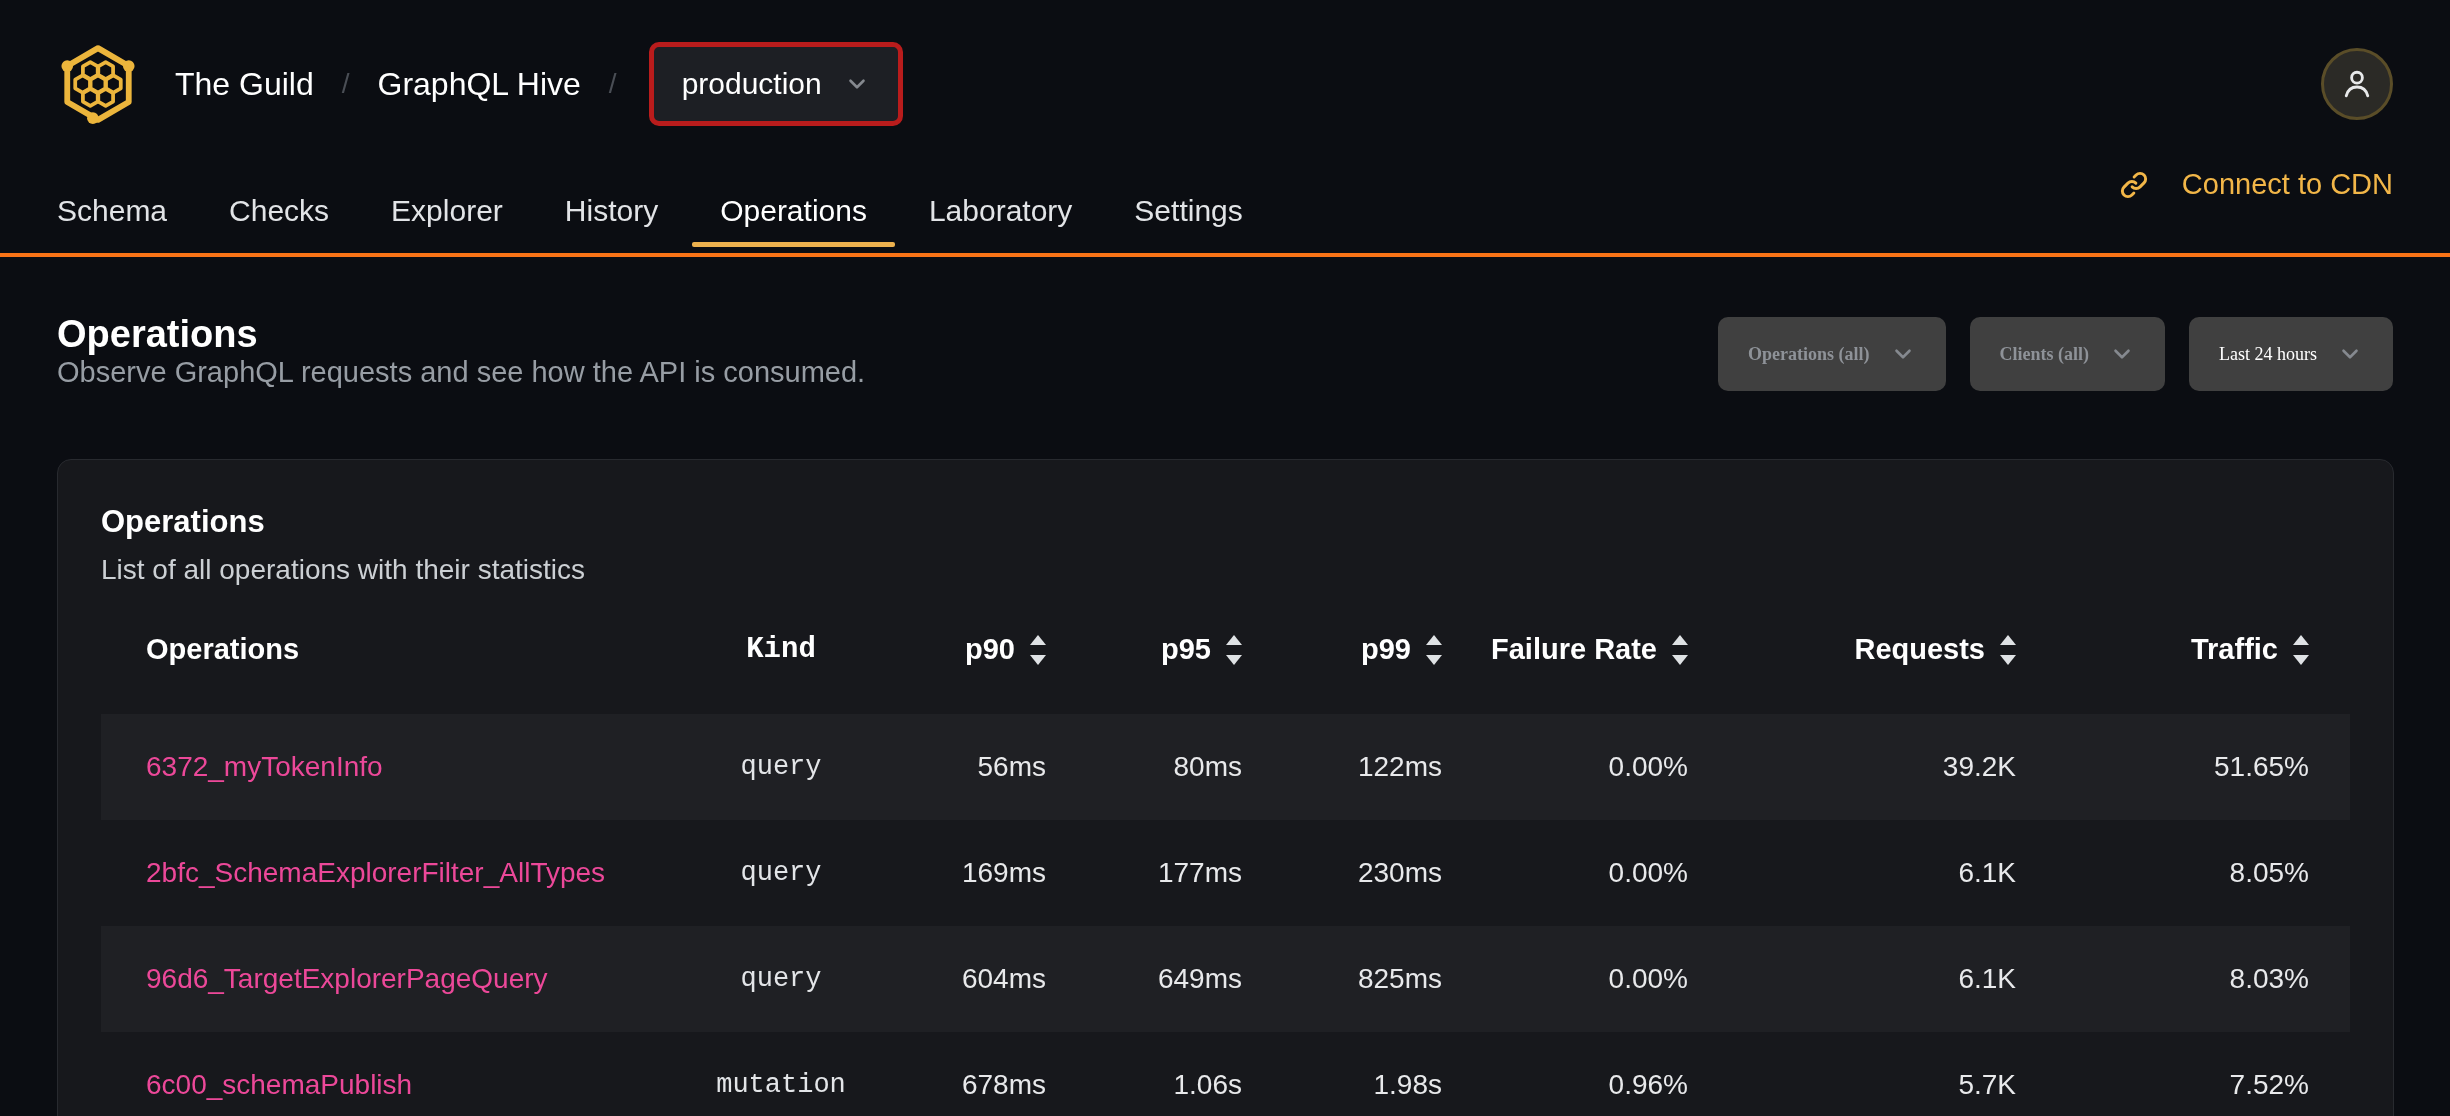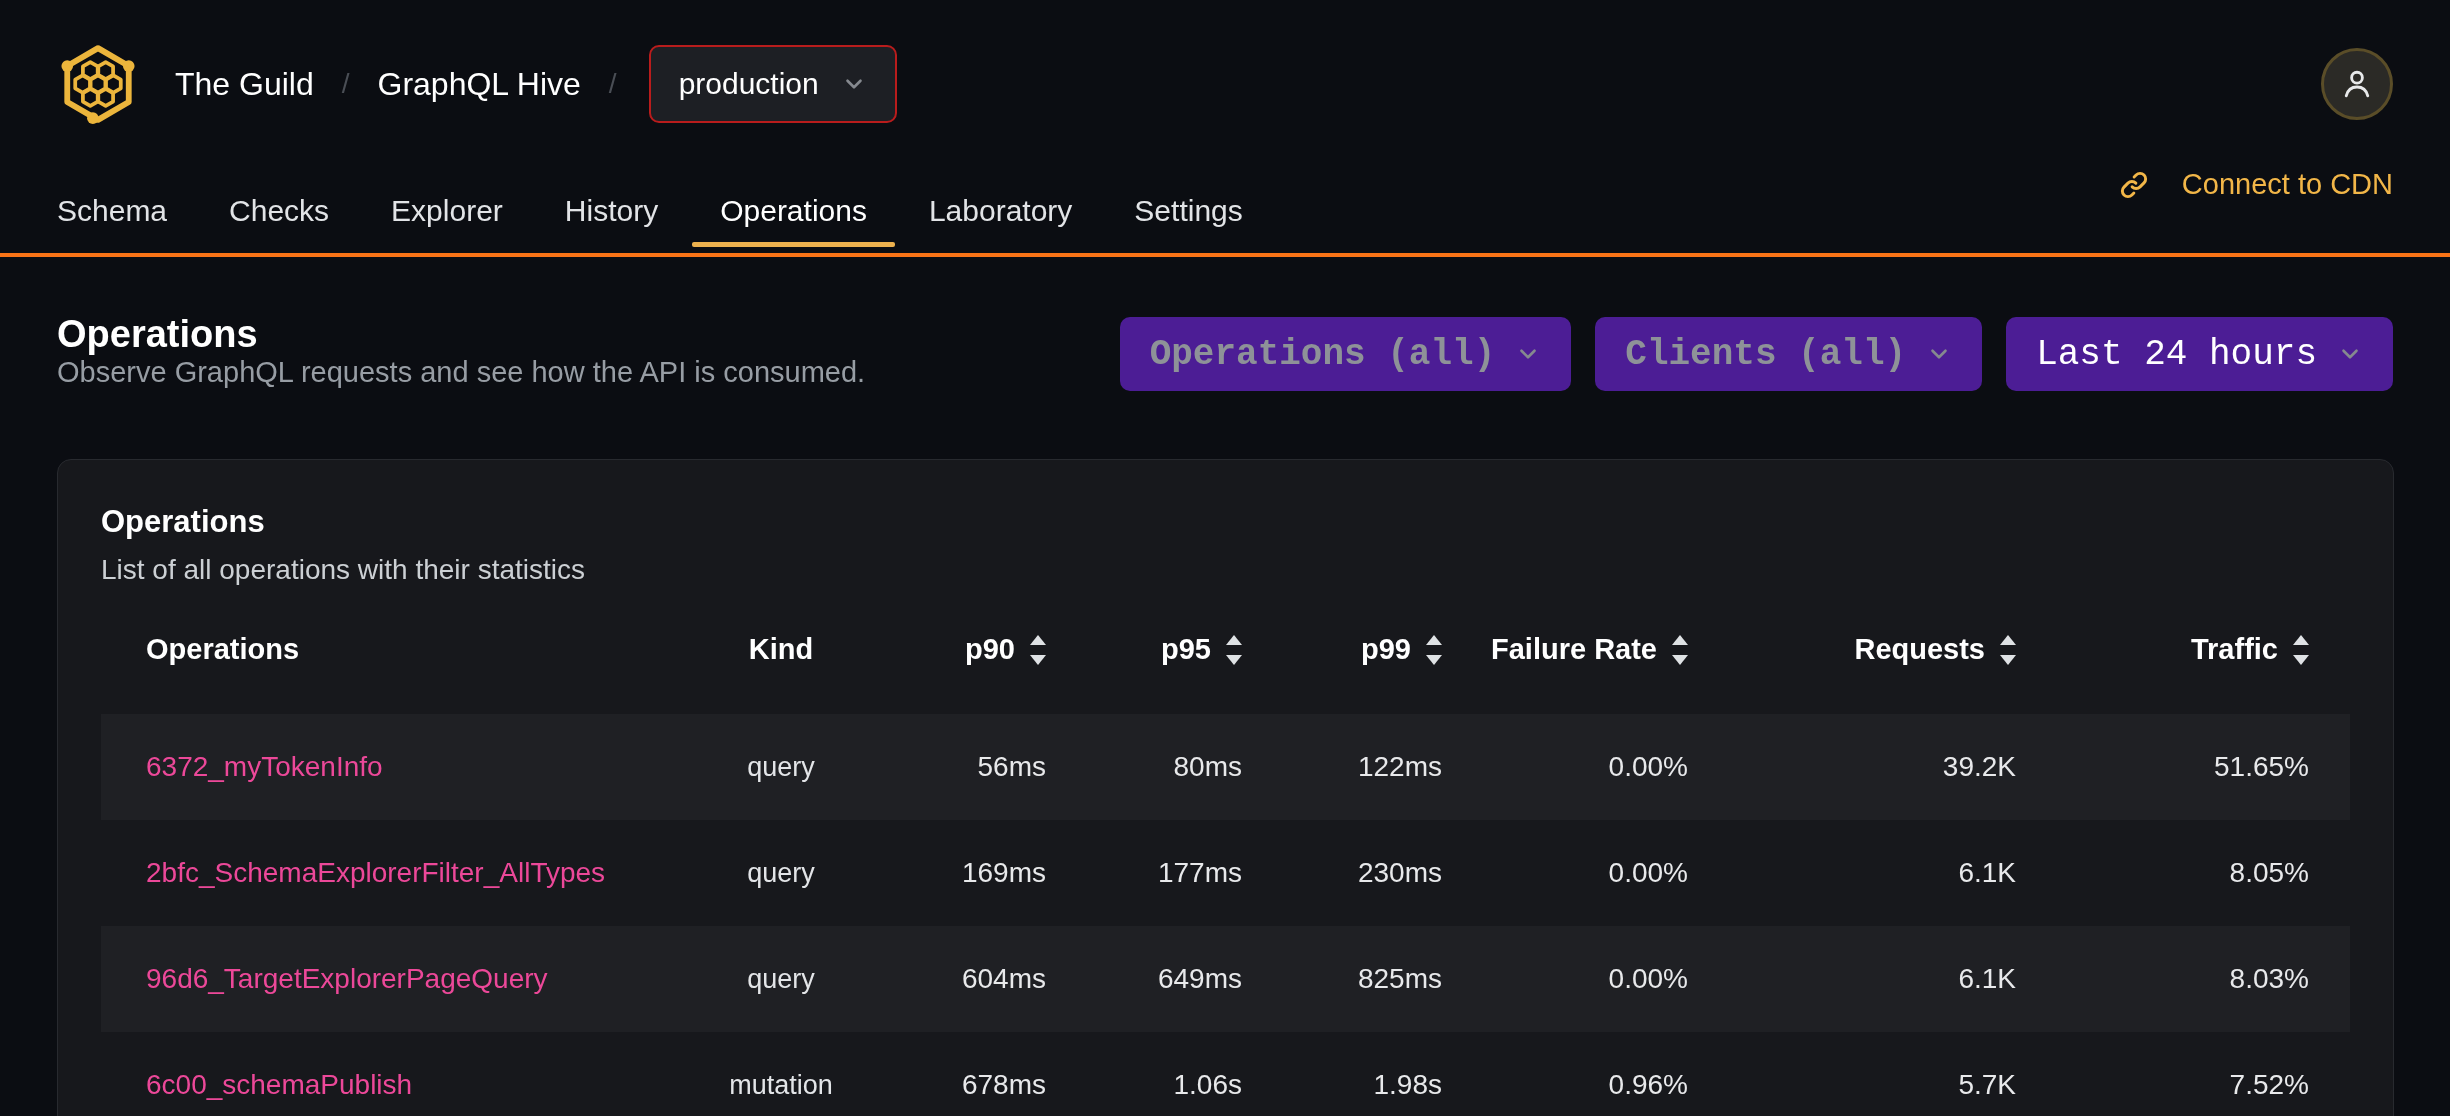--- a/index.html
+++ b/index.html
@@ -10,21 +10,21 @@
     font-family:"Liberation Sans", sans-serif;
   }
   
   .topbar { height:168px; padding:0 57px; display:flex; align-items:center; }
   .logo { width:82px; height:82px; display:flex; align-items:center; justify-content:center; margin-right:36px; cursor:pointer; }
   .crumbs { display:flex; align-items:center; }
   .crumb { color:#ffffff; font-size:32px; font-weight:500; text-decoration:none; cursor:pointer; }
   .sep { color:#4a4e55; font-size:28px; margin:0 28px; }
   .target-select {
     margin-left:4px; display:flex; align-items:center; gap:22px;
-    background:#1d1f24; border:2px solid #b91c1c; border-radius:10px;
+    background:#1d1f24; border:5px solid #b91c1c; border-radius:10px;
     padding:20px 28px; color:#fff; font-size:30px; font-family:inherit; cursor:pointer;
   }
   .chev { width:26px; height:26px; stroke:#85898f; stroke-width:2.4; fill:none; stroke-linecap:round; stroke-linejoin:round; }
   .avatar {
     margin-left:auto; width:72px; height:72px; border-radius:50%;
     background:#2b2a26; border:3px solid #5a4d28; display:flex; align-items:center; justify-content:center; cursor:pointer;
   }
   .avatar svg { width:38px; height:38px; stroke:#e8e9ea; stroke-width:1.8; fill:none; stroke-linecap:round; }
   
   .tabsbar { height:89px; padding:0 57px; display:flex; align-items:flex-start; border-bottom:4px solid #f97316; }
@@ -34,22 +34,22 @@
   .tab.active::after { content:""; position:absolute; left:-28px; right:-28px; bottom:6px; height:5px; background:#edb14e; border-radius:2px; }
   .cdn { margin-left:auto; display:flex; align-items:center; gap:32px; color:#f2b648; font-size:29px; font-weight:500; text-decoration:none; cursor:pointer; }
   .cdn svg { width:32px; height:32px; stroke:#f2b648; stroke-width:2.2; fill:none; stroke-linecap:round; stroke-linejoin:round; }
   
   .page-head { display:flex; justify-content:space-between; align-items:flex-start; padding:56px 57px 0; }
   h1 { font-size:38px; font-weight:700; color:#ffffff; }
   .page-sub { font-size:29px; color:#979da4; }
   .filters { display:flex; gap:24px; margin-top:4px; }
   .filter-btn {
     height:74px; padding:0 30px; display:flex; align-items:center; gap:20px;
-    background:#4c1d95; border:none; border-radius:10px;
-    font-family:Liberation Mono, monospace; font-size:36px; font-weight:600; color:#8e9298; cursor:pointer;
+    background:#404040; border:none; border-radius:10px;
+    font-family:Liberation Serif, serif; font-size:18px; font-weight:600; color:#8e9298; cursor:pointer;
   }
   .filter-btn.light { color:#ffffff; font-weight:500; }
   
   .card {
     margin:68px 56px 0 57px; background:#17181c; border:1px solid #282a2f; border-radius:14px;
     padding:44px 43px 60px; height:760px;
   }
   h2 { font-size:31px; font-weight:700; color:#ffffff; }
   .card-sub { margin-top:14px; font-size:28px; color:#ccd0d4; }
   
@@ -57,21 +57,21 @@
   .thead { display:flex; align-items:center; height:71px; }
   .th { display:flex; align-items:center; font-size:29px; font-weight:700; color:#ffffff; }
   .tbody { margin-top:29px; }
   .trow { display:flex; align-items:center; height:106px; }
   .trow:nth-child(odd) { background:#1f2024; }
   .td { display:flex; align-items:center; font-size:28px; color:#e8e9eb; }
   .op-link { color:#ec4899; text-decoration:none; cursor:pointer; }
   .kind-txt { color:#e3e5e8; font-size:27px; }
   
   .col-name { flex:1; padding-left:45px; }
-  .col-kind { width:150px; justify-content:center; }
+  .col-kind { width:150px; justify-content:center;font-family:Liberation Mono, monospace; }
   .col-p90 { width:190px; }
   .col-p95 { width:196px; }
   .col-p99 { width:200px; }
   .col-failure_rate { width:296px; padding-right:50px; }
   .col-requests { width:327px; padding-right:49px; }
   .col-traffic { width:285px; padding-right:41px; }
   .al-right { justify-content:flex-end; }
   .al-center { justify-content:center; }
   
   .sort { display:inline-flex; flex-direction:column; gap:10px; margin-left:15px; cursor:pointer; }

